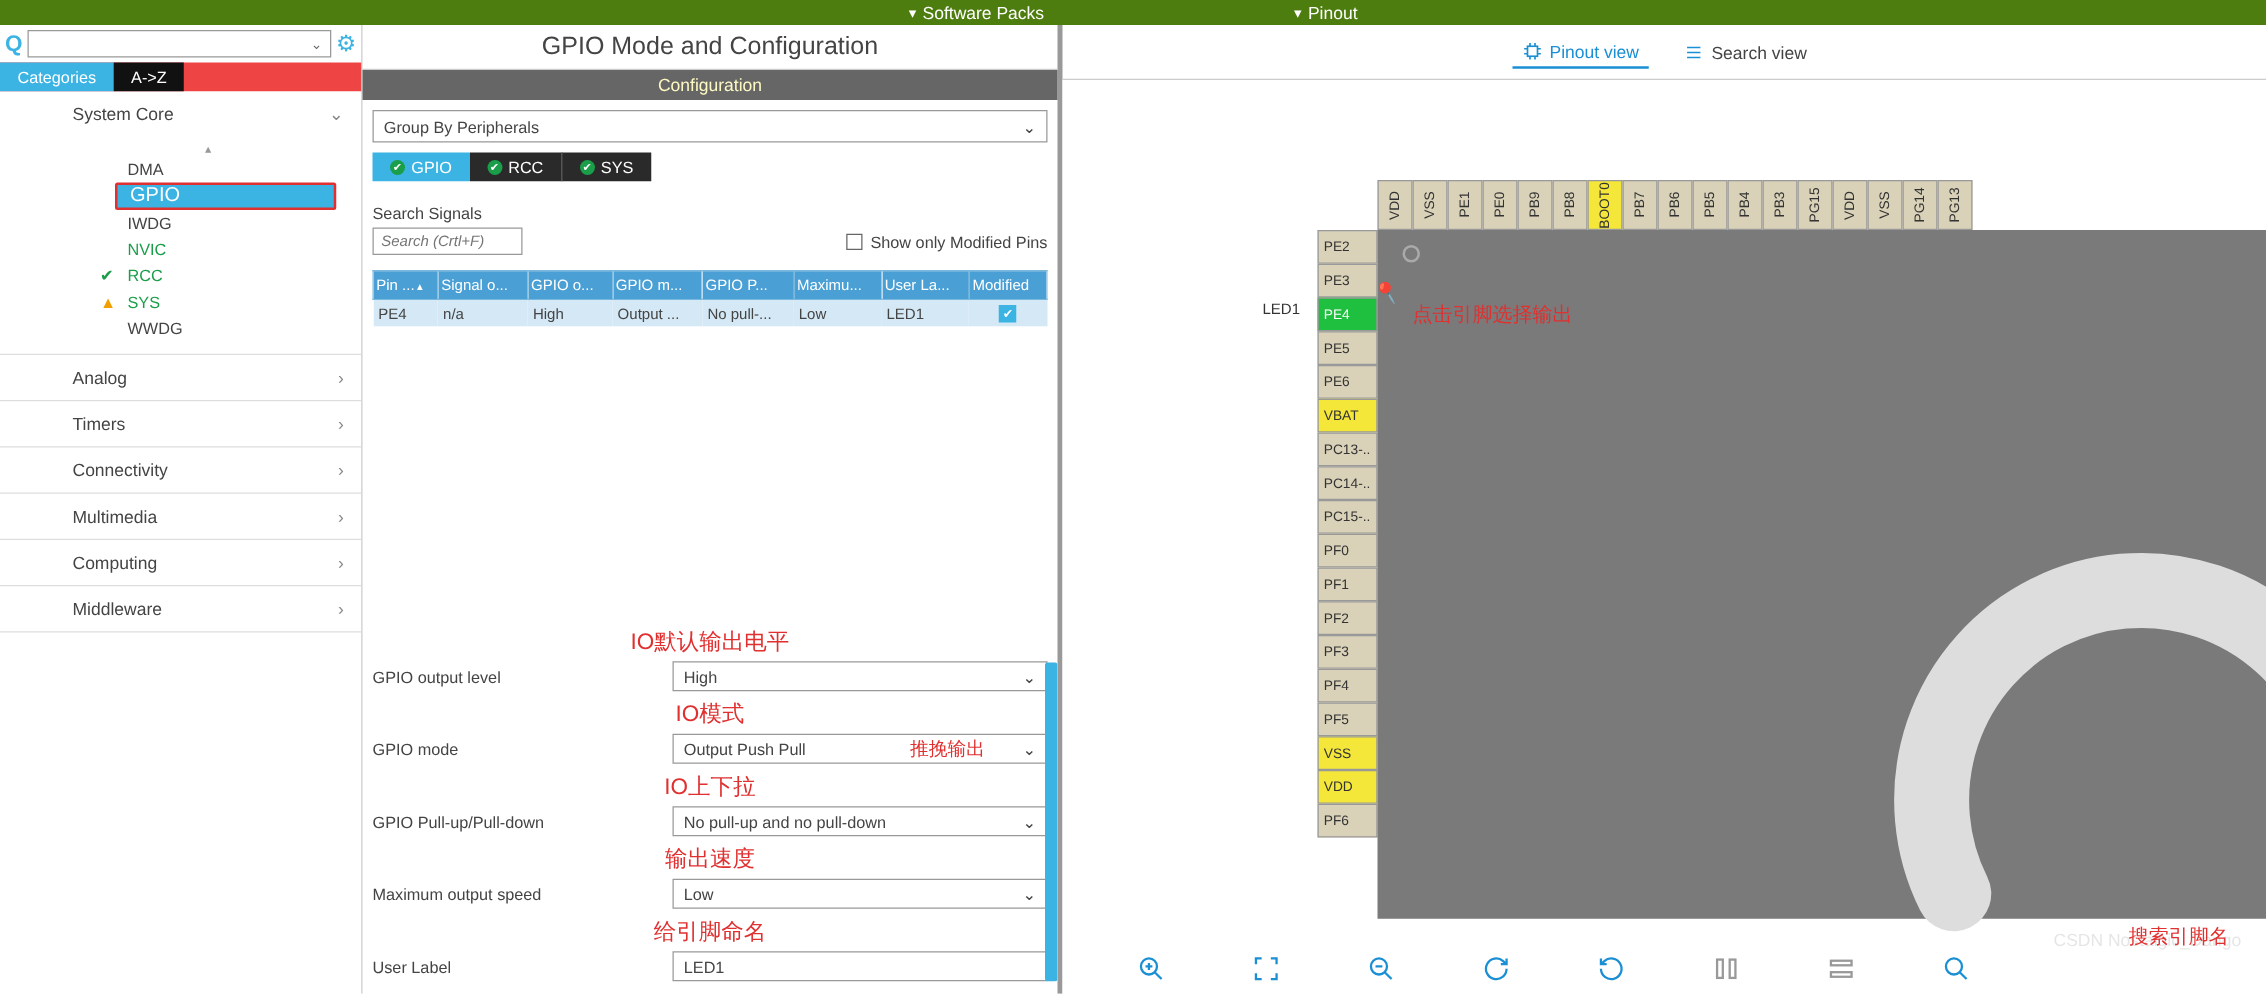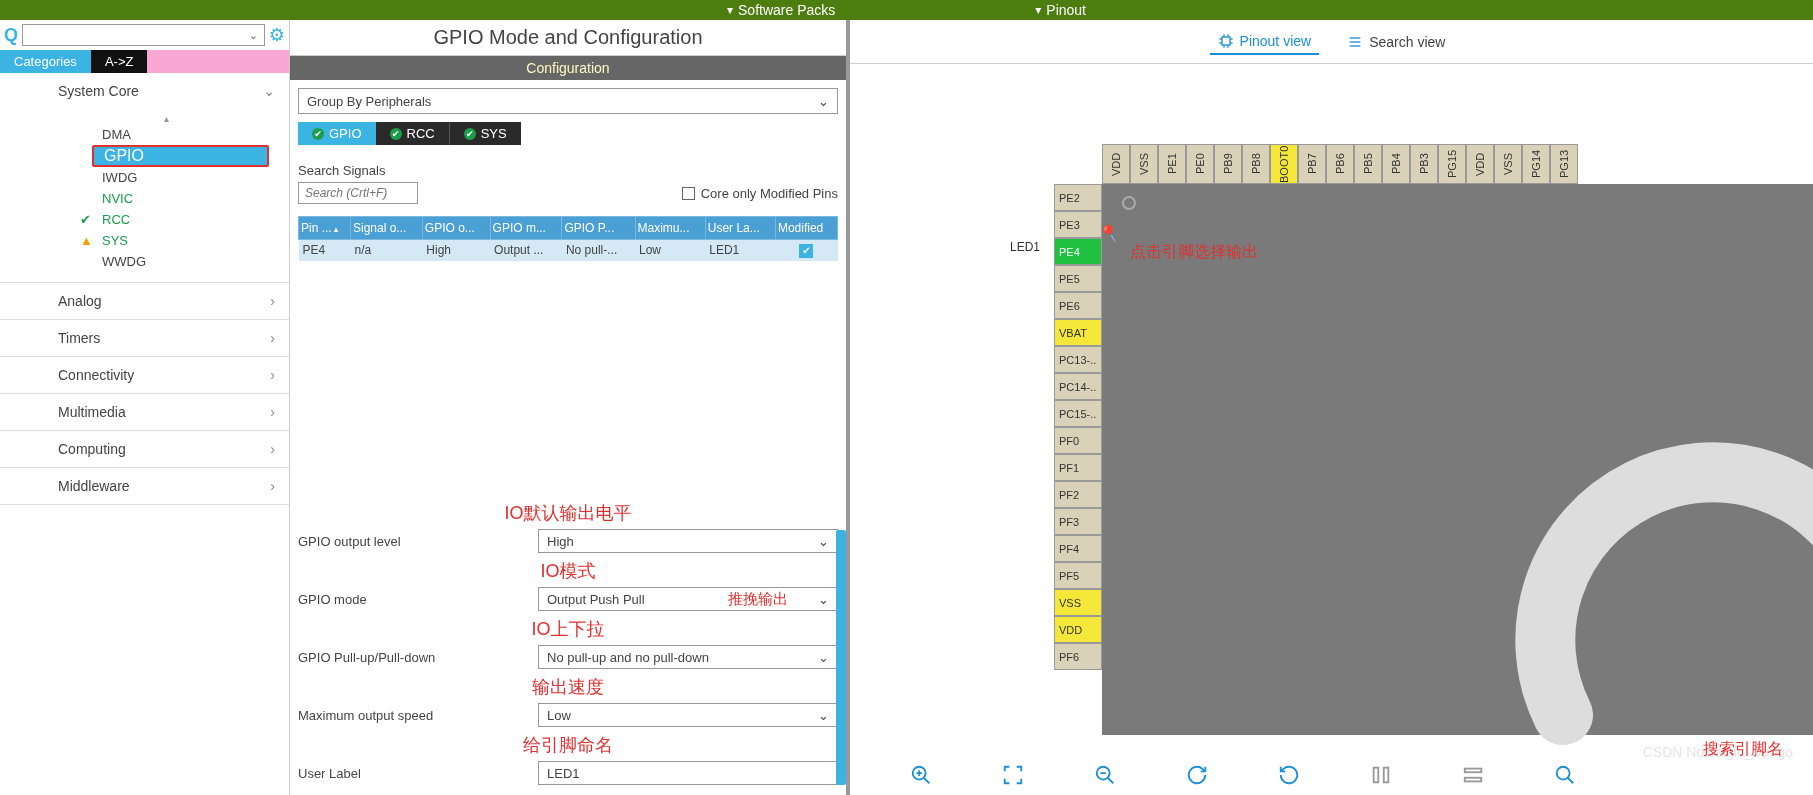--- a/index.html
+++ b/index.html
@@ -11,21 +11,21 @@
 
 .main { display: flex; height: 775px; }
 
 
 .col-left { width: 290px; border-right: 1px solid #ccc; display: flex; flex-direction: column; }
 .search-row { display: flex; align-items: center; padding: 4px; gap: 4px; }
 .search-icon-q { color: #3bb3e3; font-size: 18px; font-weight: bold; }
 .search-combo { flex: 1; height: 22px; border: 1px solid #999; display: flex; align-items: center; justify-content: flex-end; padding-right: 6px; color: #666; font-size: 11px; }
 .gear-icon { color: #3bb3e3; font-size: 18px; }
 
-.tab-row { display: flex; background: #f9a8d4; }
+.tab-row { display: flex; background: #ef4444; }
 .tab { padding: 4px 14px; font-size: 13px; cursor: pointer; }
 .tab-active { background: #3bb3e3; color: #fff; }
 .tab-az { background: #111; color: #fff; }
 
 .cat-section { border-bottom: 1px solid #ddd; padding-left: 44px; }
 .cat-header { display: flex; justify-content: space-between; align-items: center; padding: 10px 14px; font-size: 14px; color: #444; cursor: pointer; }
 .chev { color: #888; font-size: 14px; }
 .cat-body { padding: 4px 0 10px 0; }
 .tri-up { text-align: center; color: #999; font-size: 10px; }
 .cat-item { padding: 3px 0 3px 58px; font-size: 13px; color: #444; cursor: pointer; position: relative; }
@@ -205,21 +205,21 @@
             <span>SYS</span>
           </div>
       </div>
 
       <div class="search-section">
         <div class="search-label">Search Signals</div>
         <div class="search-row2">
           <input class="sig-input" placeholder="Search (Crtl+F)" style="">
           <div class="checkbox-row">
               <span class="cb"></span>
-              <span>Core only Modified Pins</span>
+              <span>Show only Modified Pins</span>
             </div>
         </div>
       </div>
 
       <table class="pin-table">
         <tbody>
             <tr>
           <th class="sort">Pin ...</th>
           <th>Signal o...</th>
           <th>GPIO o...</th>

